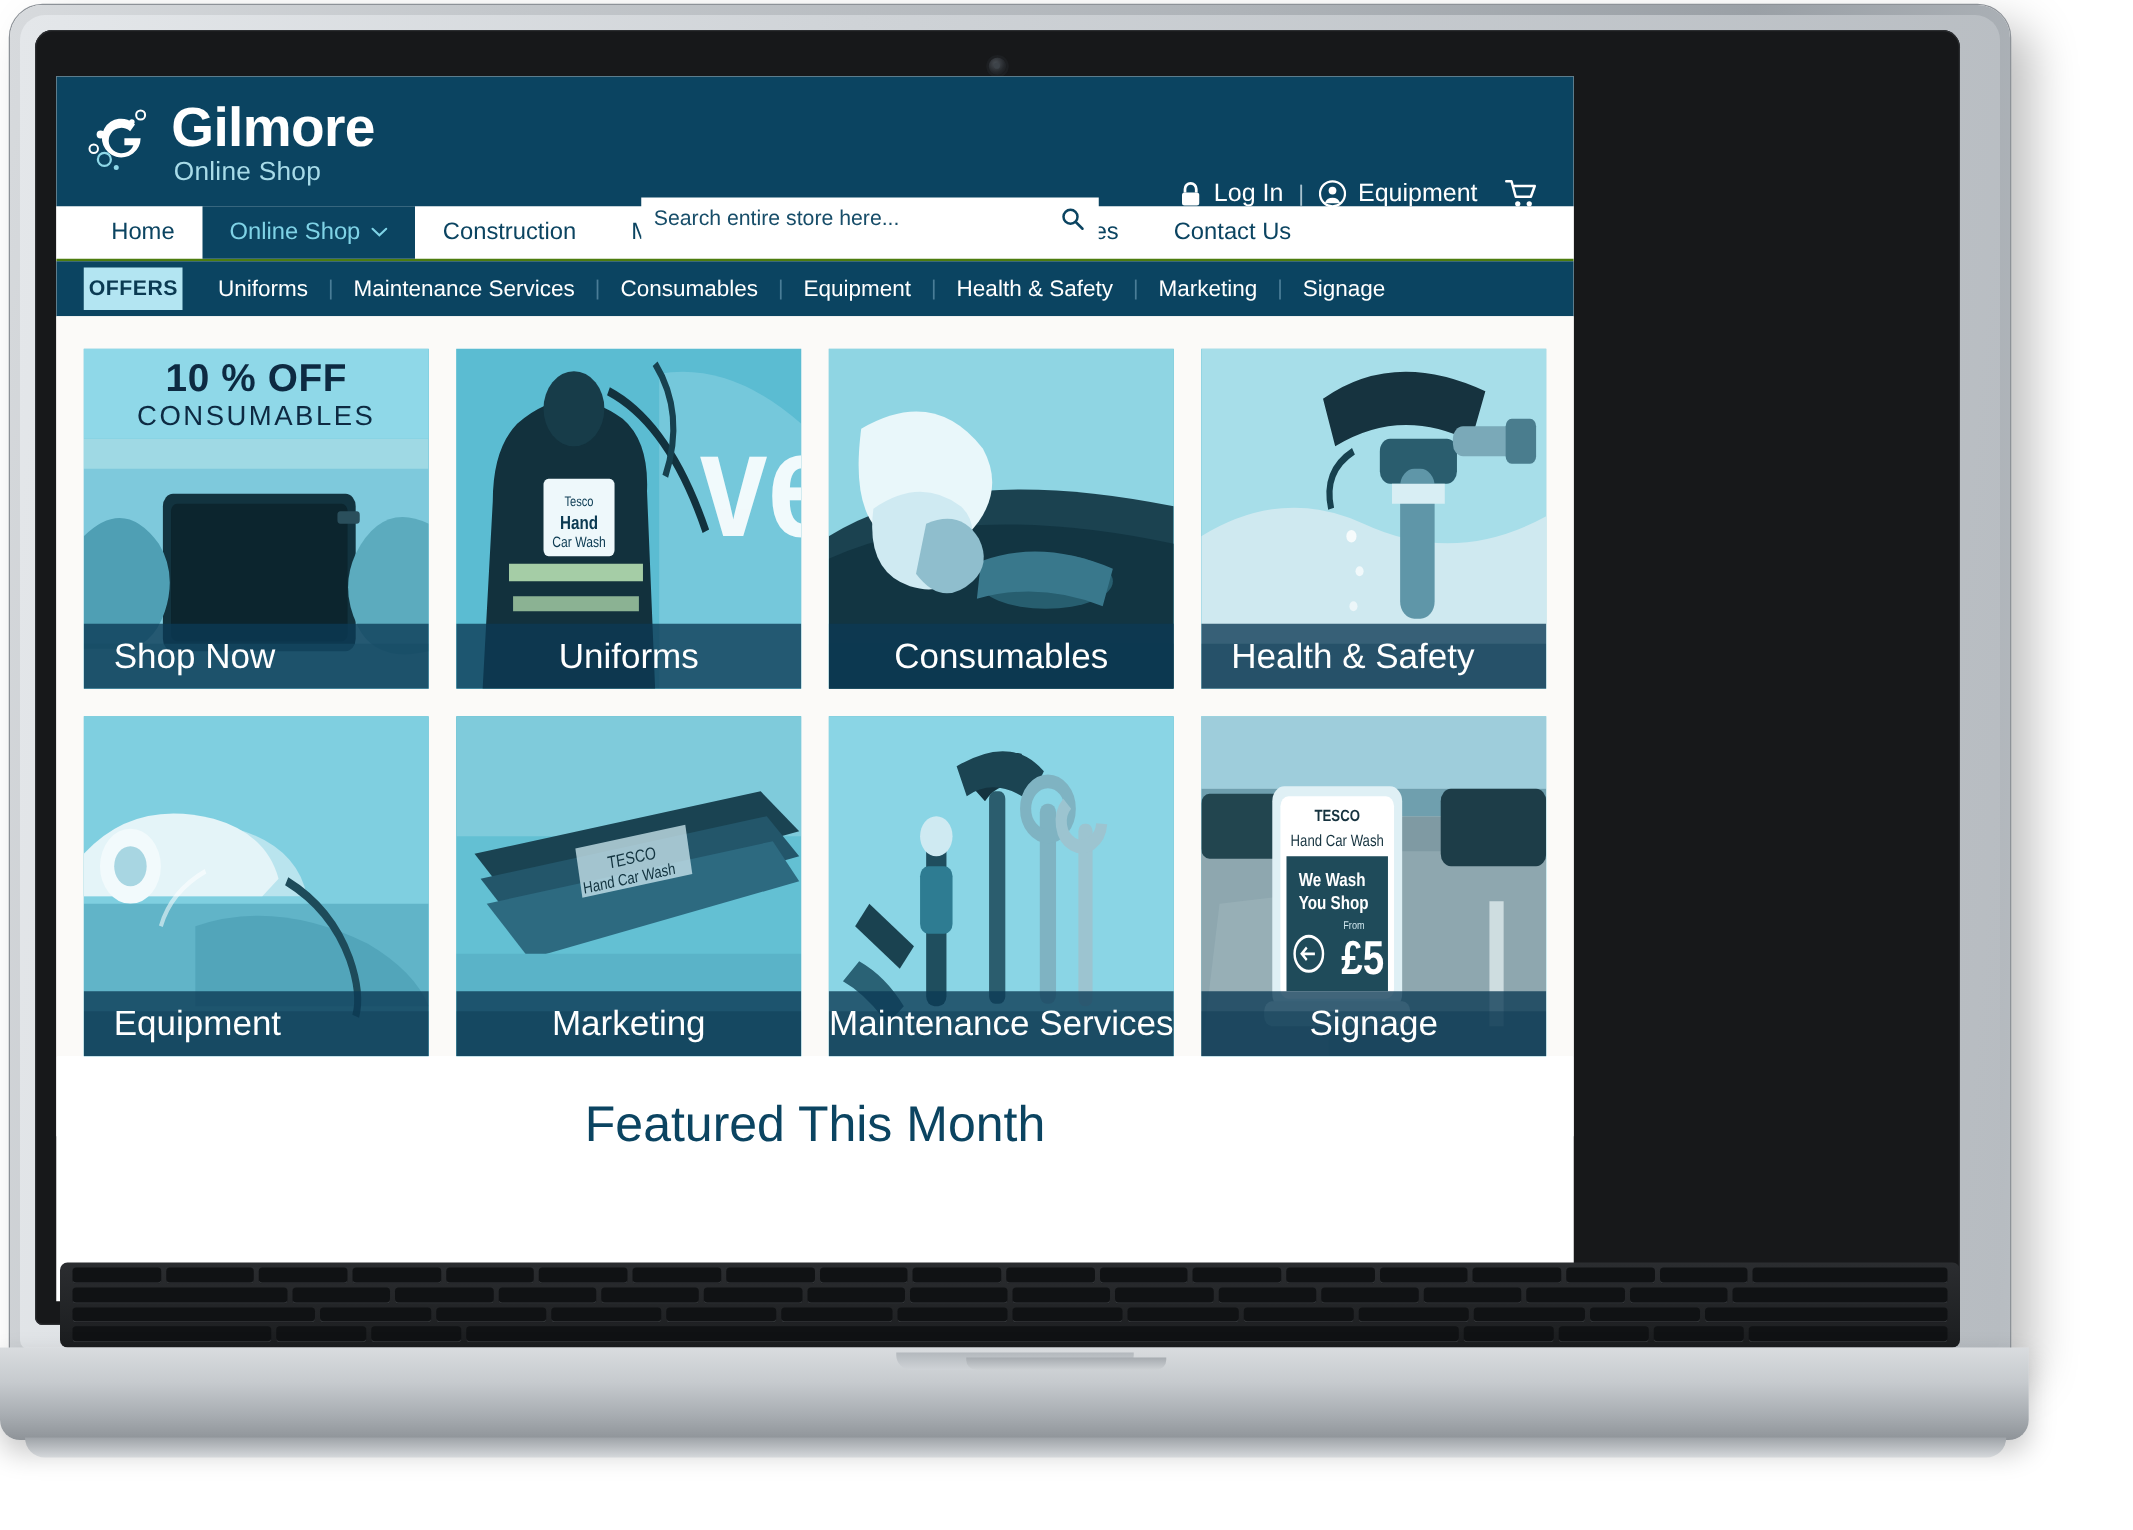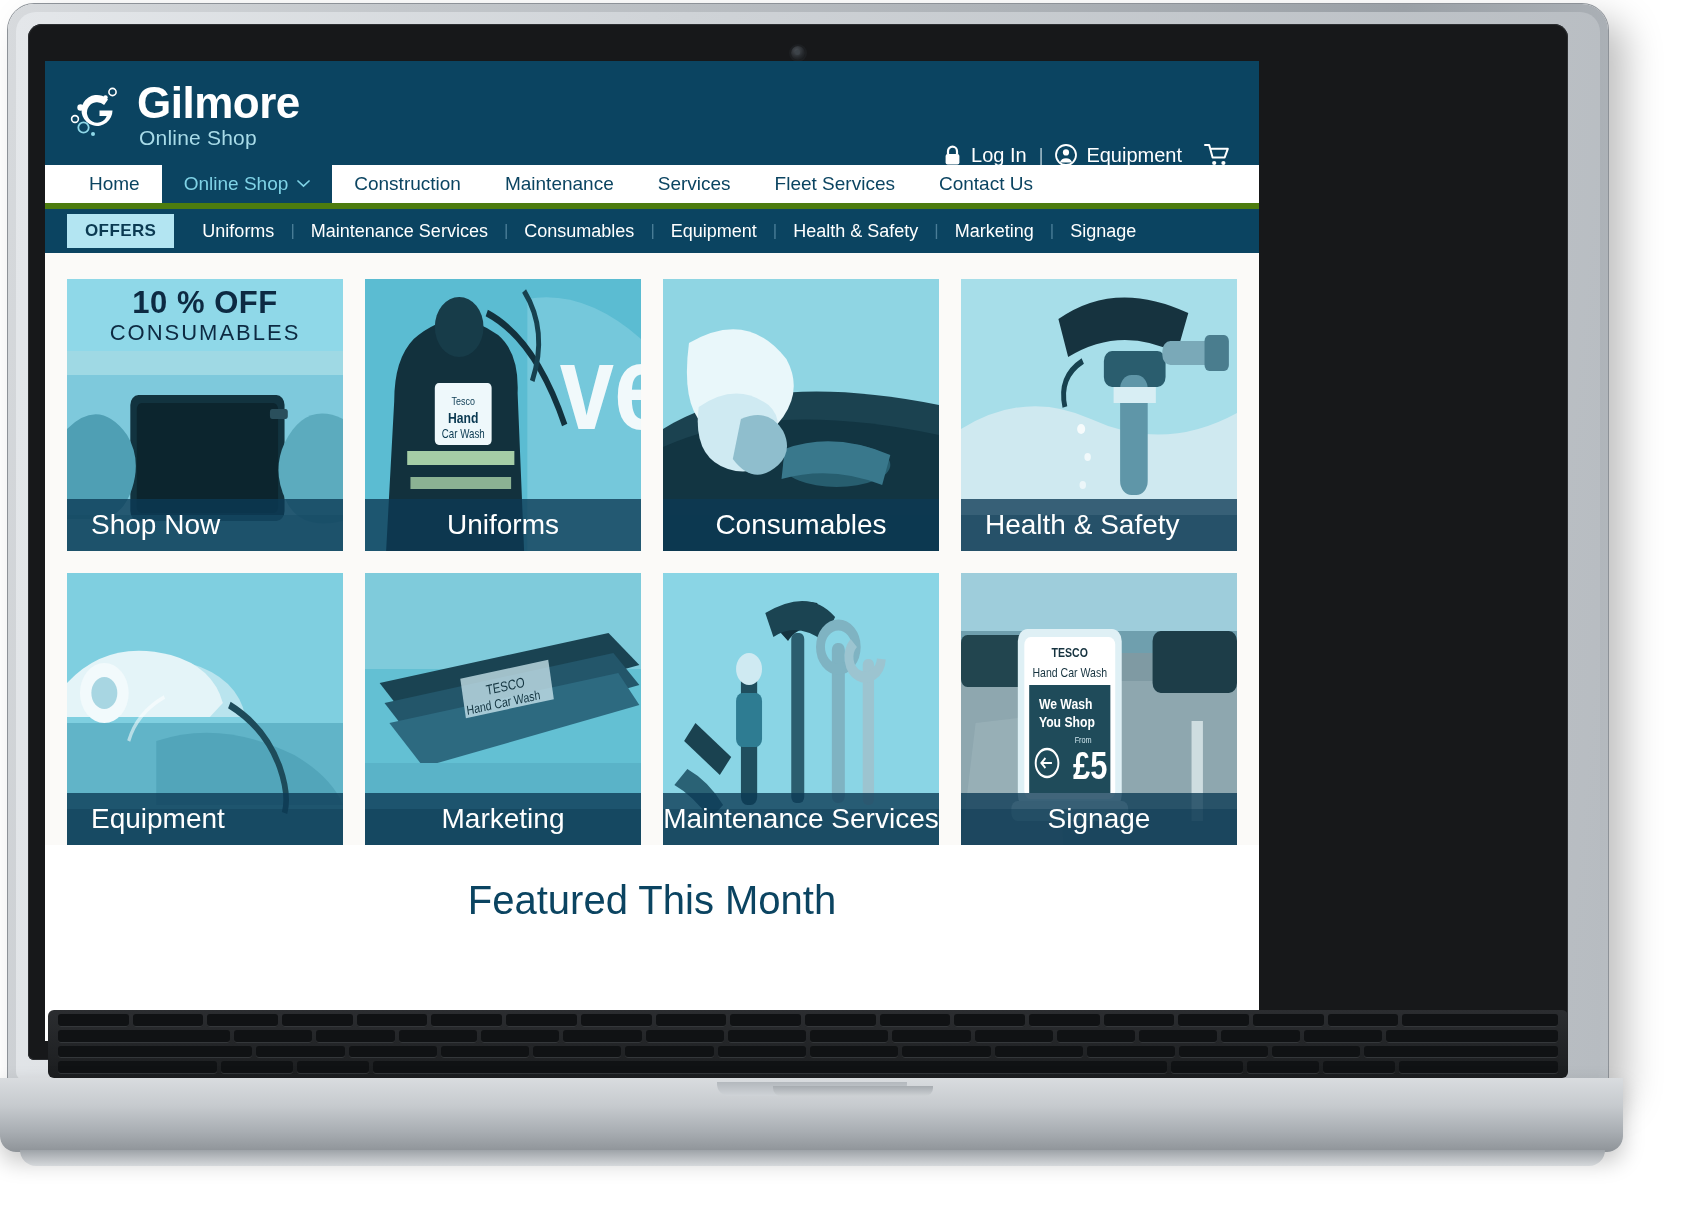--- a/index.html
+++ b/index.html
@@ -100,42 +100,42 @@
   }
   .ulink { display:flex; align-items:center; gap: 9px; color:#fff; text-decoration:none; cursor:pointer; }
   .divider-pipe { color:#cfe2ea; font-size: 18px; opacity:.8; }
   .cart-icon { margin-left: 10px; cursor:pointer; display:flex; align-items:center; }
 
   
   .main-nav {
     height: 44px; background:#ffffff;
     display:flex; align-items:stretch;
     padding-left: 22px;
-    border-bottom: 6px solid #4d7c0f;
+    border-bottom: 2px solid #4d7c0f;
   }
   .nav-item {
     display:flex; align-items:center; gap:9px;
     padding: 0 22px;
     font-size: 19px; color:#0b4461;
     cursor:pointer; white-space:nowrap;
   }
   .nav-item.active {
     background:#0b4461; color:#7fd3e6;
   }
 
   
   .sub-nav {
     height: 44px; background:#0b4461;
     display:flex; align-items:center;
     padding-left: 22px; gap: 0;
   }
   .offers-pill {
     background:#b3e5f2; color:#0b3a52;
     font-size: 17px; font-weight: 700; letter-spacing:.4px;
-    padding: 7px 18px; margin-right: 12px; cursor:pointer;
+    padding: 7px 4px; margin-right: 12px; cursor:pointer;
   }
   .sub-item {
     color:#ffffff; font-size: 18px;
     padding: 0 16px; cursor:pointer; white-space:nowrap;
   }
   .sub-sep { color:#4a7d97; font-size: 17px; }
 
   
   .content { background:#fbfaf8; padding: 26px 22px 0 22px; }
   .tile-grid {
@@ -243,20 +243,29 @@
               <circle cx="16.5" cy="45.5" r="5.2" fill="none" stroke="#8fd8e8" stroke-width="1.8"></circle>
               <circle cx="26" cy="52" r="2" fill="#8fd8e8"></circle>
             </svg>
           </div>
           <div class="logo-text">
             <span class="logo-title">Gilmore</span>
             <span class="logo-sub">Online Shop</span>
           </div>
         </div>
 
+        <div class="search-wrap">
+          <input class="search-input" type="text" placeholder="Search entire store here..." style="">
+          <button class="search-btn">
+            <svg width="20" height="20" viewBox="0 0 20 20" aria-hidden="true">
+              <circle cx="8.4" cy="8.4" r="5.6" fill="none" stroke="#0b4461" stroke-width="2"></circle>
+              <line x1="12.6" y1="12.6" x2="18" y2="18" stroke="#0b4461" stroke-width="2" stroke-linecap="round"></line>
+            </svg>
+          </button>
+        </div>
 
         <div class="user-links">
           <span class="ulink">
             <svg width="19" height="21" viewBox="0 0 19 21" aria-hidden="true">
               <path d="M5 9V6.2a4.5 4.5 0 0 1 9 0V9" fill="none" stroke="#ffffff" stroke-width="2.2"></path>
               <rect x="2.6" y="9" width="13.8" height="10.4" rx="2" fill="#ffffff"></rect>
             </svg>
             <span>Log In</span>
           </span>
 

